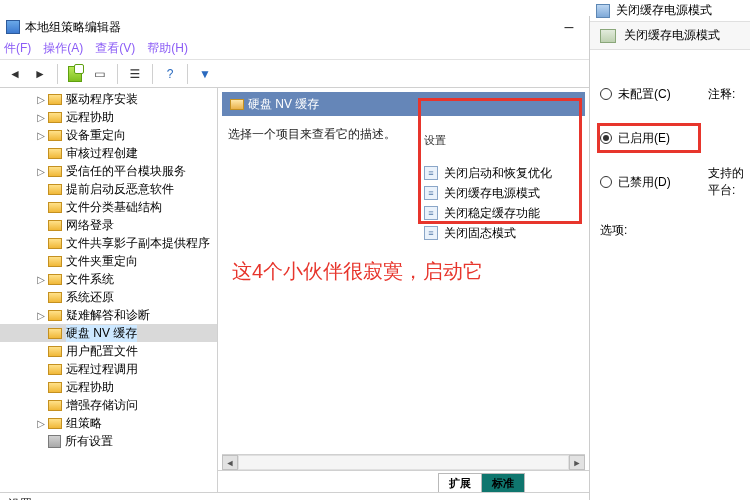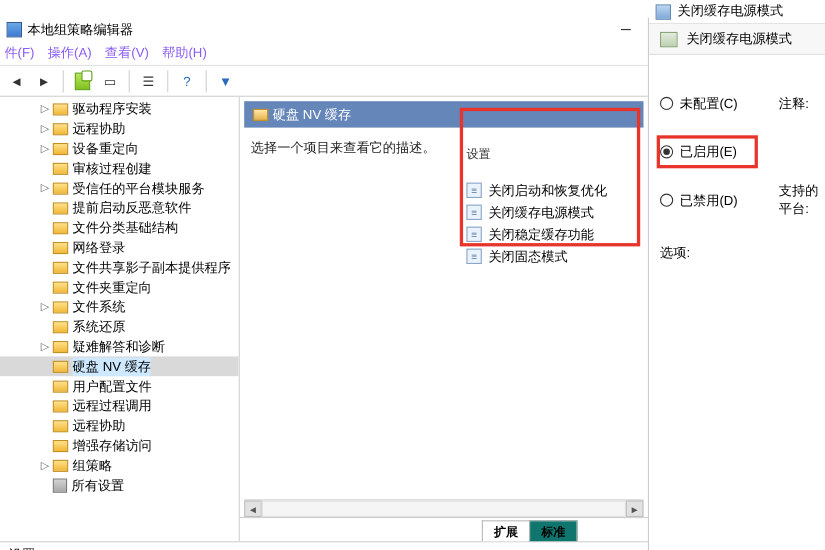--- a/index.html
+++ b/index.html
@@ -222,38 +222,39 @@
       </div>
       <div class="bottom-tabs">
         <div class="tab active">扩展</div>
         <div class="tab">标准</div>
       </div>
     </div>
   </div>
   <div class="status">设置</div>
 
   <div class="red-box" style="left:418px; top:98px; width:164px; height:126px;"></div>
+  <div class="annotation">这4个小伙伴很寂寞，启动它</div>
 </div>
 
 <div class="right-pane">
   <div class="rp-title">
     <div class="rp-title-icon"></div>
     <span>关闭缓存电源模式</span>
   </div>
   <div class="rp-sub">
     <div class="rp-sub-icon"></div>
     <span>关闭缓存电源模式</span>
   </div>
   <div class="rp-body">
     <div class="radio-row">
       <div class="radio"></div>
       <span>未配置(C)</span>
       <span class="rp-label-right">注释:</span>
     </div>
-    <div class="radio-row" style="outline:3px solid #e7352c; width:86px;align-items:center;">
+    <div class="radio-row" style="outline:3px solid #e7352c; width:98px;align-items:center;">
       <div class="radio checked"></div>
       <span>已启用(E)</span>
     </div>
     <div class="radio-row">
       <div class="radio"></div>
       <span>已禁用(D)</span>
       <span class="rp-label-right" style="top:auto;">支持的平台:</span>
     </div>
     <div class="rp-section-label">选项:</div>
   </div>

